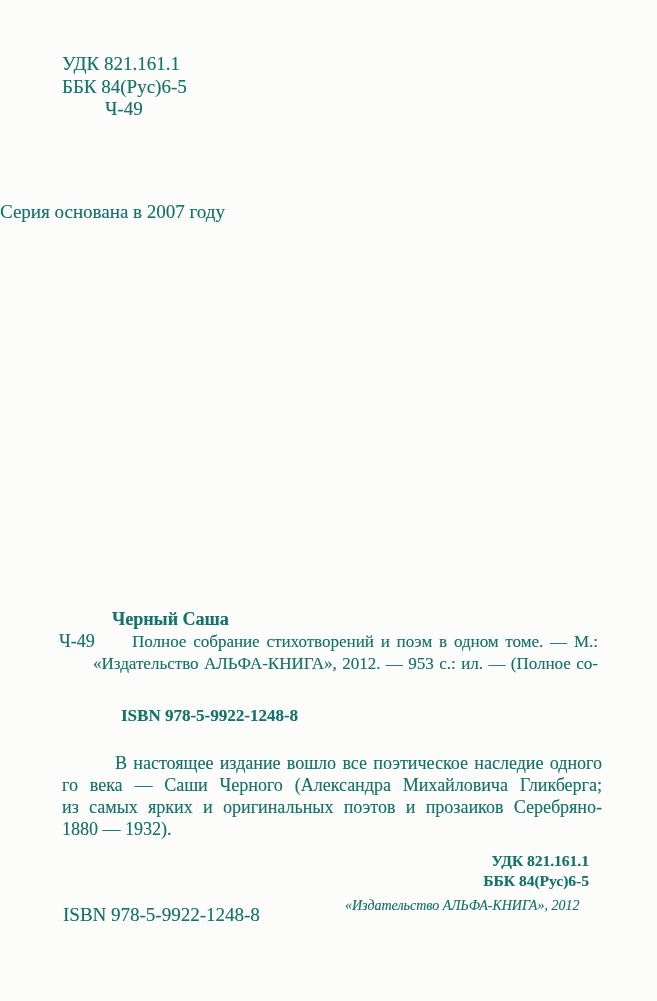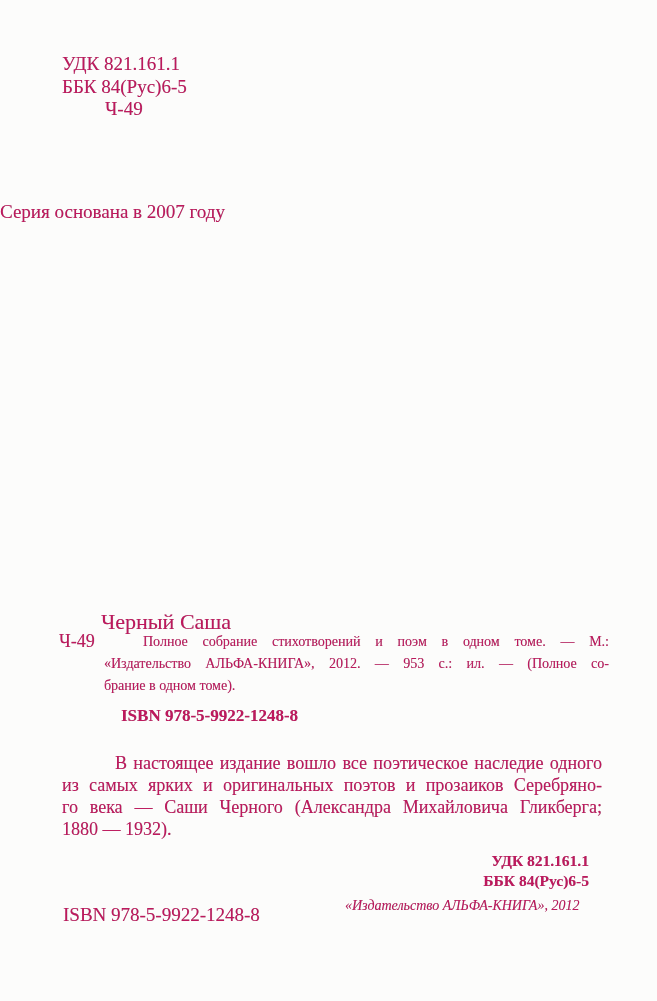--- a/index.html
+++ b/index.html
@@ -2,33 +2,33 @@
 <html><head>
 <meta charset="utf-8">
 <style>
   html, body { margin: 0; padding: 0; background: #ffffff; }
   .page {
     position: relative;
     width: 657px;
     height: 1001px;
     background: #fcfcfb;
     font-family: "Liberation Serif", "DejaVu Serif", serif;
-    color: #be185d;
+    color: #0f766e;
     text-shadow: 0.2px 0.2px 0.3px rgba(45,42,40,0.35);
     overflow: hidden;
   }
 
   .topblock { position: absolute; left: 62px; top: 53px; font-size: 19px; line-height: 22.5px; }
   .topblock .code { padding-left: 43px; }
 
   .series { position: absolute; left: 0; right: 0; top: 201px; text-align: left; font-size: 19px; }
 
-  .author { position: absolute; left: 101px; top: 609px; font-size: 22px; font-weight: normal; }
+  .author { position: absolute; left: 112px; top: 609px; font-size: 18px; font-weight: bold; }
   .entrycode { position: absolute; left: 59px; top: 631px; font-size: 18px; }
-  .entrytext { position: absolute; left: 104px; top: 631px; width: 505px; font-size: 14px; line-height: 22px; }
+  .entrytext { position: absolute; left: 93px; top: 631px; width: 505px; font-size: 17px; line-height: 22px; }
   .entrytext .first { padding-left: 39px; }
 
   .jl { text-align: justify; text-align-last: justify; height: 22px; overflow: hidden; }
   .ll { text-align: left; }
 
   .entryisbn { position: absolute; left: 121px; top: 706px; font-size: 17px; font-weight: bold; }
 
   .annotation { position: absolute; left: 62px; top: 744px; width: 540px; font-size: 18px; line-height: 22px; margin-top: 8px; }
   .annotation .first { padding-left: 53px; }
 
@@ -51,29 +51,28 @@
   </div>
 
   <div class="series">Серия основана в 2007 году</div>
 
   <div class="author">Черный Саша</div>
   <div class="entrycode">Ч-49</div>
 
   <div class="entrytext">
     <div class="jl first">Полное собрание стихотворений и поэм в одном томе. — М.:</div>
     <div class="jl">«Издательство АЛЬФА-КНИГА», 2012. — 953 с.: ил. — (Полное со-</div>
-    <div class="ll">брание в одном томе).</div>
   </div>
 
   <div class="entryisbn">ISBN 978-5-9922-1248-8</div>
 
   <div class="annotation">
     <div class="jl first">В настоящее издание вошло все поэтическое наследие одного</div>
+    <div class="jl">го века — Саши Черного (Александра Михайловича Гликберга;</div>
     <div class="jl">из самых ярких и оригинальных поэтов и прозаиков Серебряно-</div>
-    <div class="jl">го века — Саши Черного (Александра Михайловича Гликберга;</div>
     <div class="ll">1880 — 1932).</div>
   </div>
 
   <div class="rightblock">
     <div>УДК 821.161.1</div>
     <div>ББК 84(Рус)6-5</div>
   </div>
 
   <div class="footisbn">ISBN 978-5-9922-1248-8</div>
 

